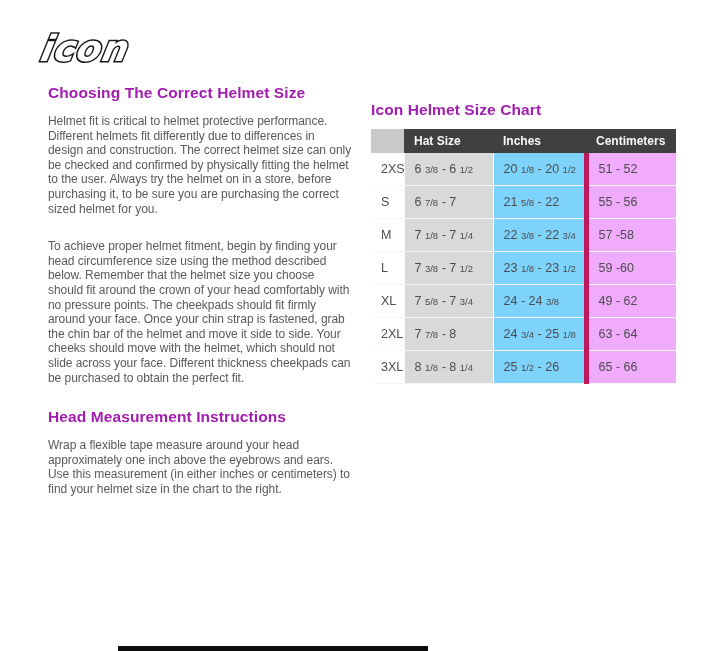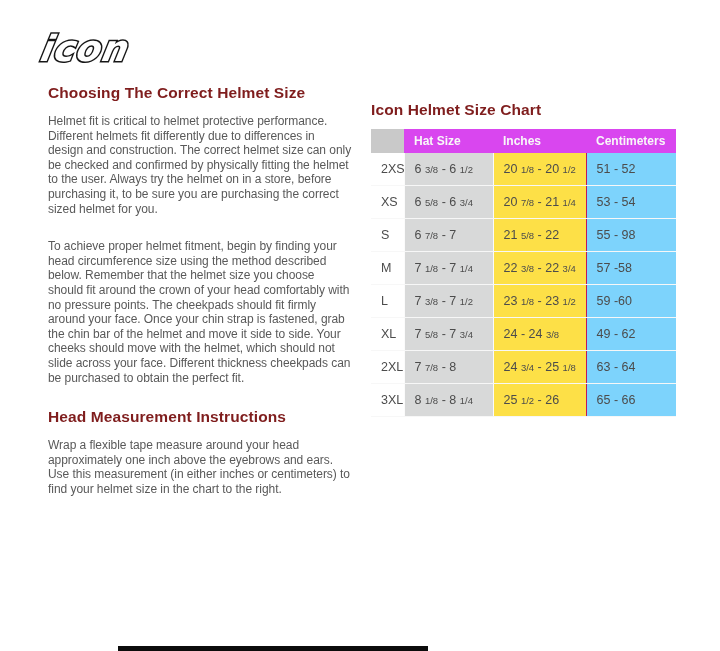--- a/index.html
+++ b/index.html
@@ -13,55 +13,55 @@
 
   
   .logo { position: absolute; left: 33px; top: 24px; width: 170px; height: 48px; }
 
   
   .left-col  { position: absolute; left: 48px;  top: 84px; width: 304px; }
   .right-col { position: absolute; left: 371px; top: 84px; width: 306px; margin-top: 17px; }
 
   .section-heading {
     margin: 0 0 10px 0;
-    font-size: 15.5px; font-weight: 700; color: #7f1d1d;
+    font-size: 15.5px; font-weight: 700; color: #a21caf;
     letter-spacing: 0.1px;
   }
   .section-body {
     margin: 12px 0 23px 0;
     font-size: 12px; line-height: 14.6px; color: #595959;
     letter-spacing: -0.05px;
   }
 
   
   table.size-chart { border-collapse: collapse; width: 305px; table-layout: fixed; }
   table.size-chart col.w-size { width: 33px; }
   table.size-chart col.w-hat  { width: 89px; }
   table.size-chart col.w-in   { width: 93px; }
   table.size-chart col.w-cm   { width: 90px; }
 
   table.size-chart th {
     height: 24px;
-    background: #d946ef; color: #f8f8f8;
+    background: #404040; color: #f8f8f8;
     font-size: 12px; font-weight: 700; text-align: left;
     padding: 0 0 0 10px;
   }
   table.size-chart th.corner { background: #c9c9c9; padding: 0; }
 
   table.size-chart td {
     height: 32px;
     font-size: 12.5px; color: #4c4c4c;
     padding: 0 0 0 10px;
     border-bottom: 1px solid #f7f7f7;
     white-space: nowrap;
   }
   td.c-size { background: #ffffff; padding-left: 7px; font-size: 12px; color: #555; border-bottom: 1px solid #ededed; }
   td.c-hat  { background: #d8d9d9; border-left: 1px solid #fbfbfb; }
-  td.c-in   { background: #fde047; border-left: 1px solid #fbfbfb; }
-  td.c-cm   { background: #7dd3fc; border-left: 1px solid #be185d; }
+  td.c-in   { background: #7dd3fc; border-left: 1px solid #fbfbfb; }
+  td.c-cm   { background: #f0abfc; border-left: 5px solid #be185d; }
 
   .frac { font-size: 9.5px; position: relative; top: 0; letter-spacing: 0; }
 
   
   .footer-bar {
     position: absolute; left: 118px; bottom: 0;
     width: 310px; height: 5px; background: #0c0c0c;
   }
 </style>
 </head>
@@ -106,30 +106,24 @@
         </tr>
       </thead>
       <tbody>
           <tr>
             <td class="c-size">2XS</td>
             <td class="c-hat">6 <span class="frac">3/8</span> - 6 <span class="frac">1/2</span></td>
             <td class="c-in">20 <span class="frac">1/8</span> - 20 <span class="frac">1/2</span></td>
             <td class="c-cm">51 - 52</td>
           </tr>
           <tr>
-            <td class="c-size">XS</td>
-            <td class="c-hat">6 <span class="frac">5/8</span> - 6 <span class="frac">3/4</span></td>
-            <td class="c-in">20 <span class="frac">7/8</span> - 21 <span class="frac">1/4</span></td>
-            <td class="c-cm">53 - 54</td>
-          </tr>
-          <tr>
             <td class="c-size">S</td>
             <td class="c-hat">6 <span class="frac">7/8</span> - 7</td>
             <td class="c-in">21 <span class="frac">5/8</span> - 22</td>
-            <td class="c-cm">55 - 98</td>
+            <td class="c-cm">55 - 56</td>
           </tr>
           <tr>
             <td class="c-size">M</td>
             <td class="c-hat">7 <span class="frac">1/8</span> - 7 <span class="frac">1/4</span></td>
             <td class="c-in">22 <span class="frac">3/8</span> - 22 <span class="frac">3/4</span></td>
             <td class="c-cm">57 -58</td>
           </tr>
           <tr>
             <td class="c-size">L</td>
             <td class="c-hat">7 <span class="frac">3/8</span> - 7 <span class="frac">1/2</span></td>

